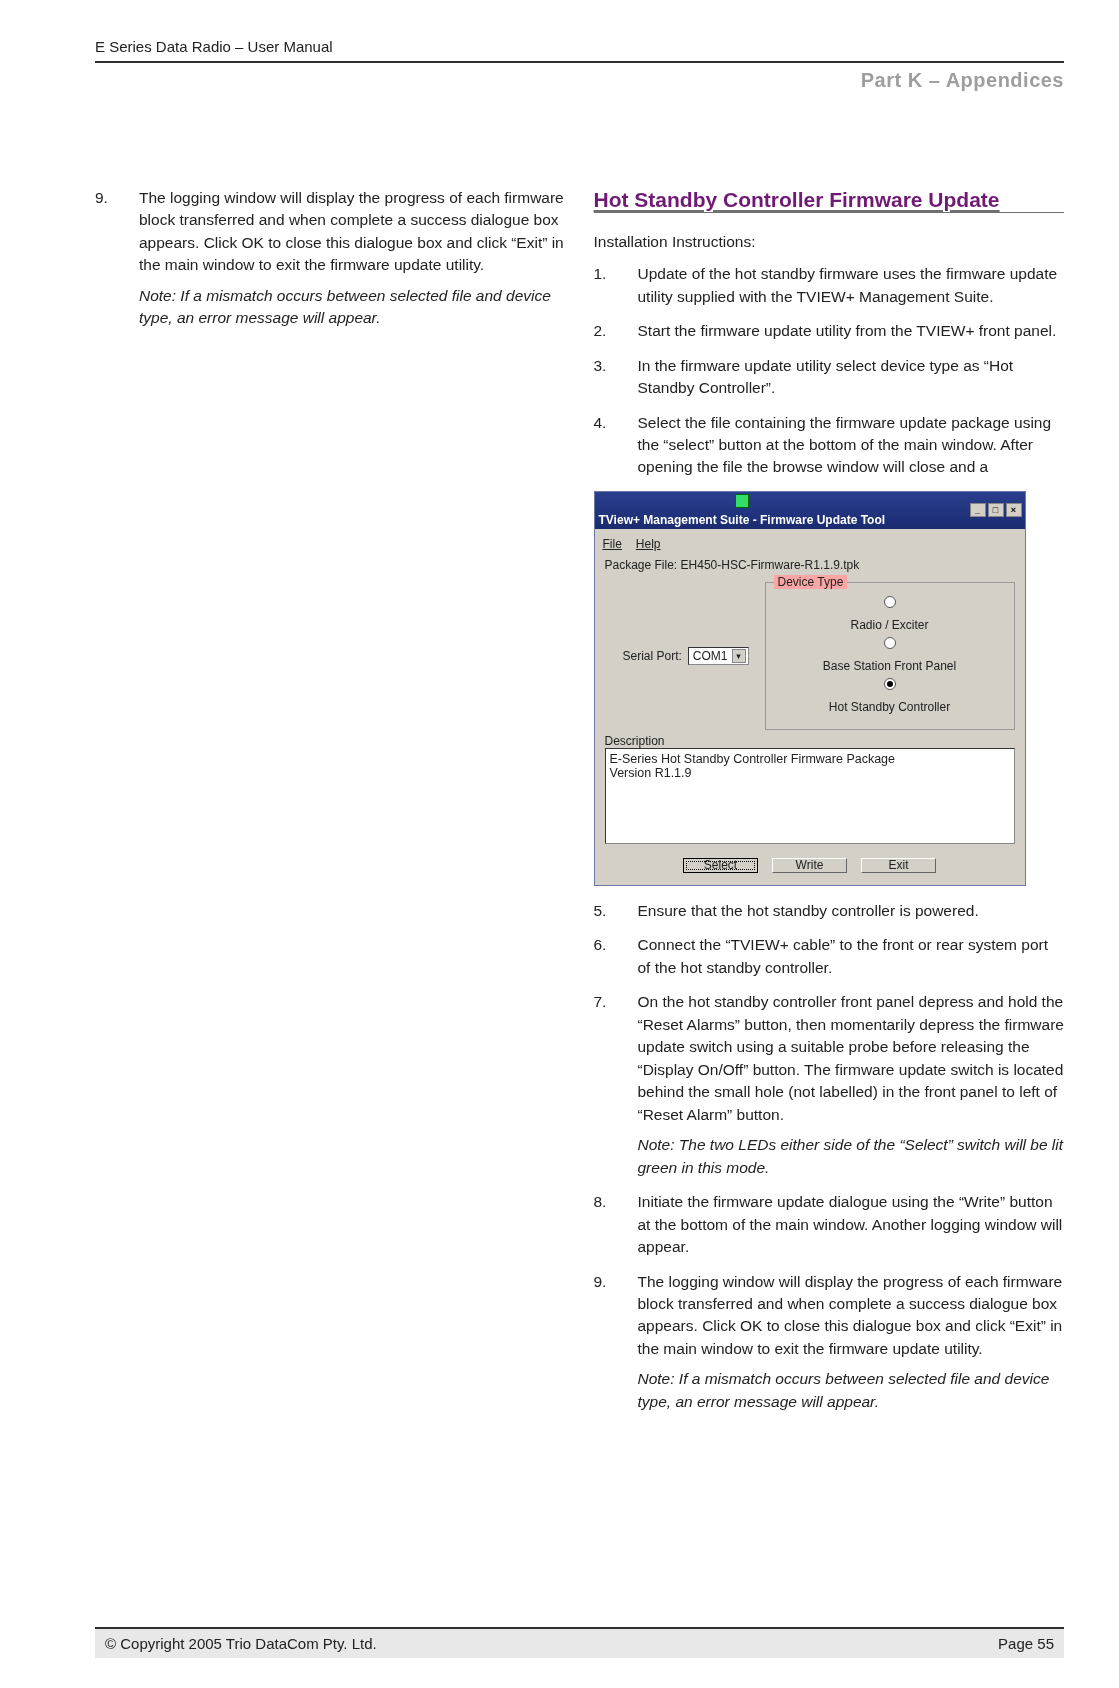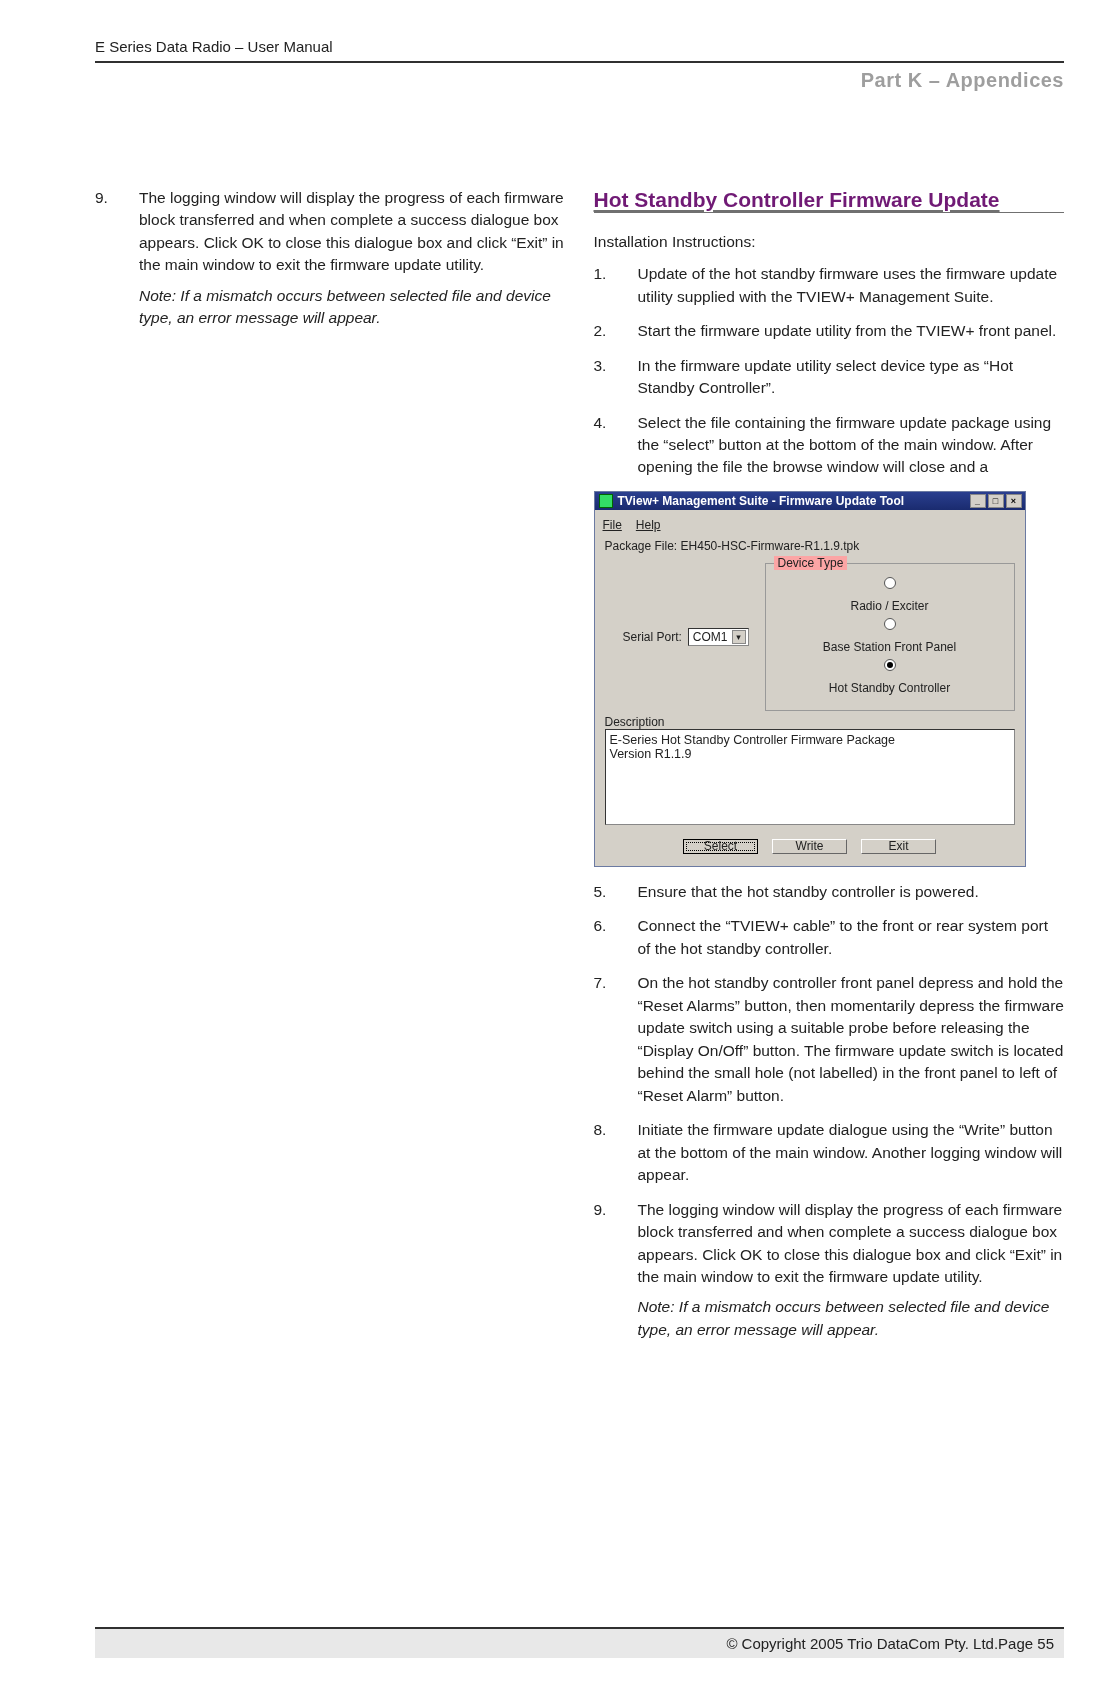--- a/index.html
+++ b/index.html
@@ -78,21 +78,21 @@
   .fwtool-titlebar {
     background: linear-gradient(#2a3f8f, #1a2b6f);
     color: #fff;
     display: flex;
     align-items: center;
     justify-content: space-between;
     padding: 2px 3px 2px 4px;
     font-weight: 700;
     font-size: 12px;
   }
-  .fwtool-titlebar .ttl-left { display:flex; align-items:center; gap:5px; }
+  .fwtool-titlebar .ttl-left { display:flex; align-items:center; gap:5px;flex-direction:column; }
   .fwtool-appicon { width:14px; height:14px; background:#3d6; border:1px solid #060; }
   .fwtool-winbtns { display:flex; gap:2px; }
   .fwtool-winbtn {
     width:16px; height:14px; background:#d4d0c8; border:1px solid #888;
     font-size:9px; line-height:12px; text-align:center; color:#000;
   }
   .fwtool-menu {
     display:flex; gap:14px; padding:8px 8px 3px 8px; font-size:12px;
   }
   .fwtool-menu span { text-decoration: underline; text-decoration-color:#000; text-underline-offset:1px; }
@@ -125,21 +125,21 @@
     display:flex; align-items:center; justify-content:center;
   }
   .fwtool-btn.focus { outline:1px dotted #000; outline-offset:-4px; border:1px solid #000; }
 
   .footer {
     position:absolute; left:95px; right:55px; bottom:30px;
     border-top:2px solid #303030;
   }
   .footer-inner {
     background:#e8e8e8;
-    display:flex; justify-content:flex-end;
+    display:flex; justify-content:space-between;
     padding:6px 10px; font-size:15px;
   }
 </style>
 </head>
 <body>
 
 <div class="page">
   <div class="header-line">E Series Data Radio – User Manual</div>
   <div class="part-label">Part K – Appendices</div>
 
@@ -235,20 +235,21 @@
         <div class="ol-body">Ensure that the hot standby controller is powered.</div>
       </div>
       <div class="ol-item">
         <div class="ol-num">6.</div>
         <div class="ol-body">Connect the “TVIEW+ cable” to the front or rear system port of the hot standby controller.</div>
       </div>
       <div class="ol-item">
         <div class="ol-num">7.</div>
         <div class="ol-body">
           <div>On the hot standby controller front panel depress and hold the “Reset Alarms” button, then momentarily depress the firmware update switch using a suitable probe before releasing the “Display On/Off” button. The firmware update switch is located behind the small hole (not labelled) in the front panel to left of “Reset Alarm” button.</div>
+          <div class="note">Note: The two LEDs either side of the “Select” switch will be lit green in this mode.</div>
         </div>
       </div>
       <div class="ol-item">
         <div class="ol-num">8.</div>
         <div class="ol-body">Initiate the firmware update dialogue using the “Write” button at the bottom of the main window. Another logging window will appear.</div>
       </div>
       <div class="ol-item">
         <div class="ol-num">9.</div>
         <div class="ol-body">
           <div>The logging window will display the progress of each firmware block transferred and when complete a success dialogue box appears. Click OK to close this dialogue box and click “Exit” in the main window to exit the firmware update utility.</div>

